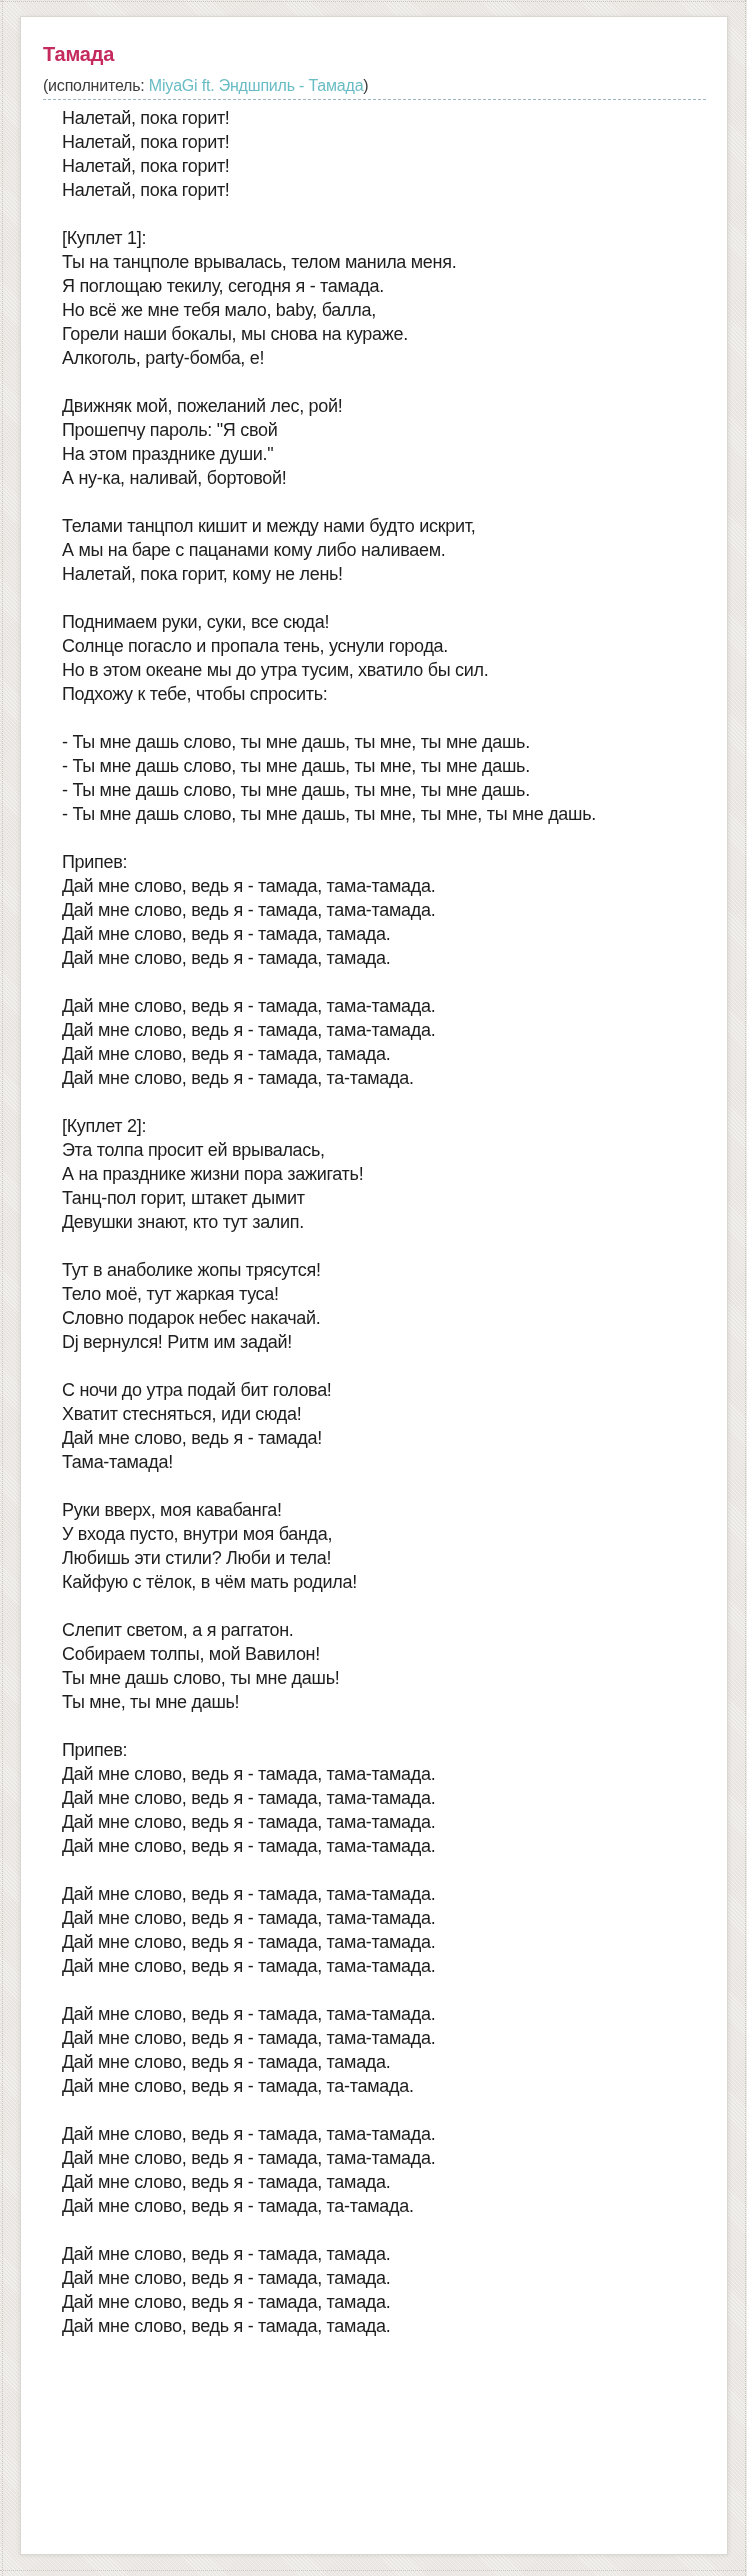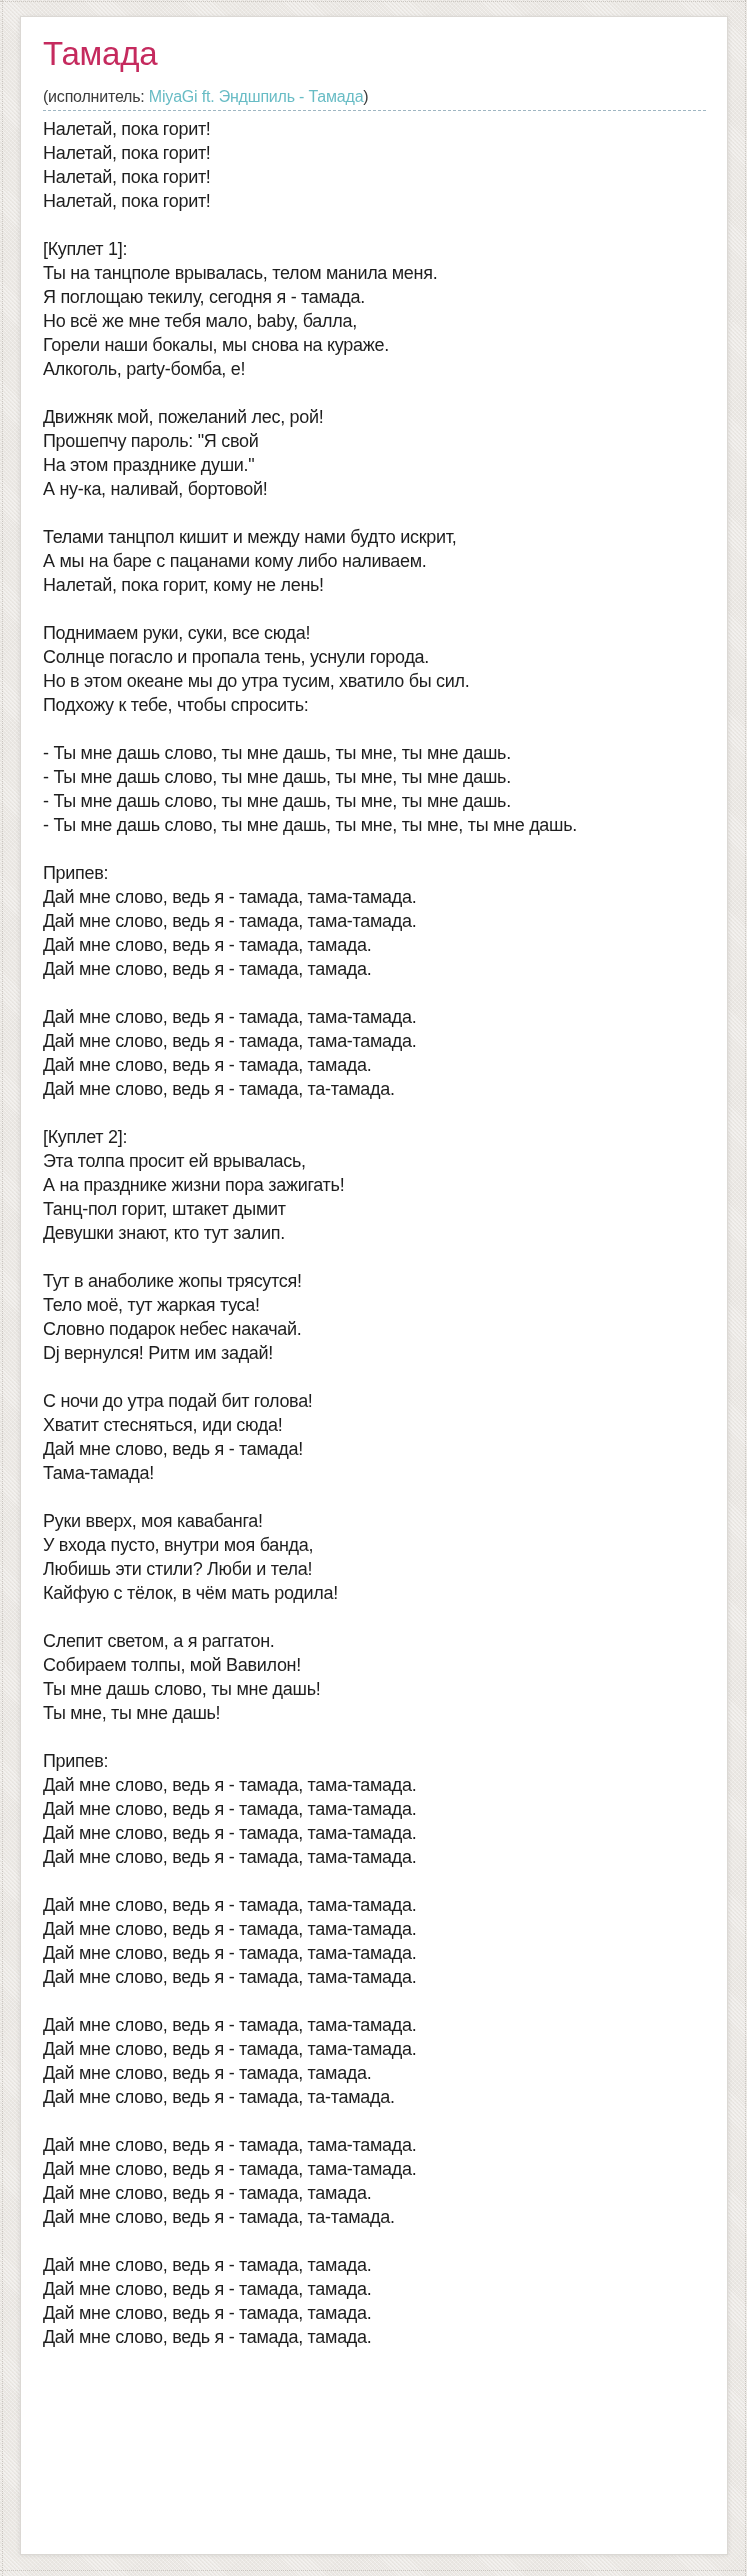--- a/index.html
+++ b/index.html
@@ -31,46 +31,47 @@
     width: 708px;
     height: 2539px;
     box-sizing: border-box;
     background: var(--card-bg, #ffffff);
     border: 0.9px solid #dbd8d4;
     box-shadow: 0 0.9px 4.7px rgba(0,0,0,0.10);
     padding: 0 20.6px 0 22.4px;
   }
   .song-title {
     margin: 22.4px 0 0 0;
-    font-size: 33px;
-    font-weight: 400;
+    font-size: 20px;
+    font-weight: 700;
     line-height: 30px;
     letter-spacing: -0.2px;
     color: var(--title-color, #c52a5e);
   }
   .artist-line {
-    margin-top: 19px;
+    margin-top: 8px;
     font-size: 16px;
     line-height: 18.7px;
     color: #3c3c3c;
     padding-bottom: 2.8px;
     border-bottom: 0.9px dashed var(--divider-color, #9fb6c2);
     letter-spacing: -0.2px;
   }
   .artist-link {
     color: var(--link-color, #68bcc5);
     text-decoration: none;
     cursor: pointer;
   }
   .lyrics {
     margin-top: 6.5px;
     font-size: 18px;
     line-height: 24px;
     letter-spacing: -0.3px;
     color: var(--text-color, #1e1e1e);
+    margin-left: 19px;
   }
   .stanza { margin: 0 0 24px 0; }
   .stanza:last-child { margin-bottom: 0; }
   .line { white-space: pre-wrap; }
 </style>
 </head>
 <body>
 
 <div class="page">
   <div class="edge-top"></div>

